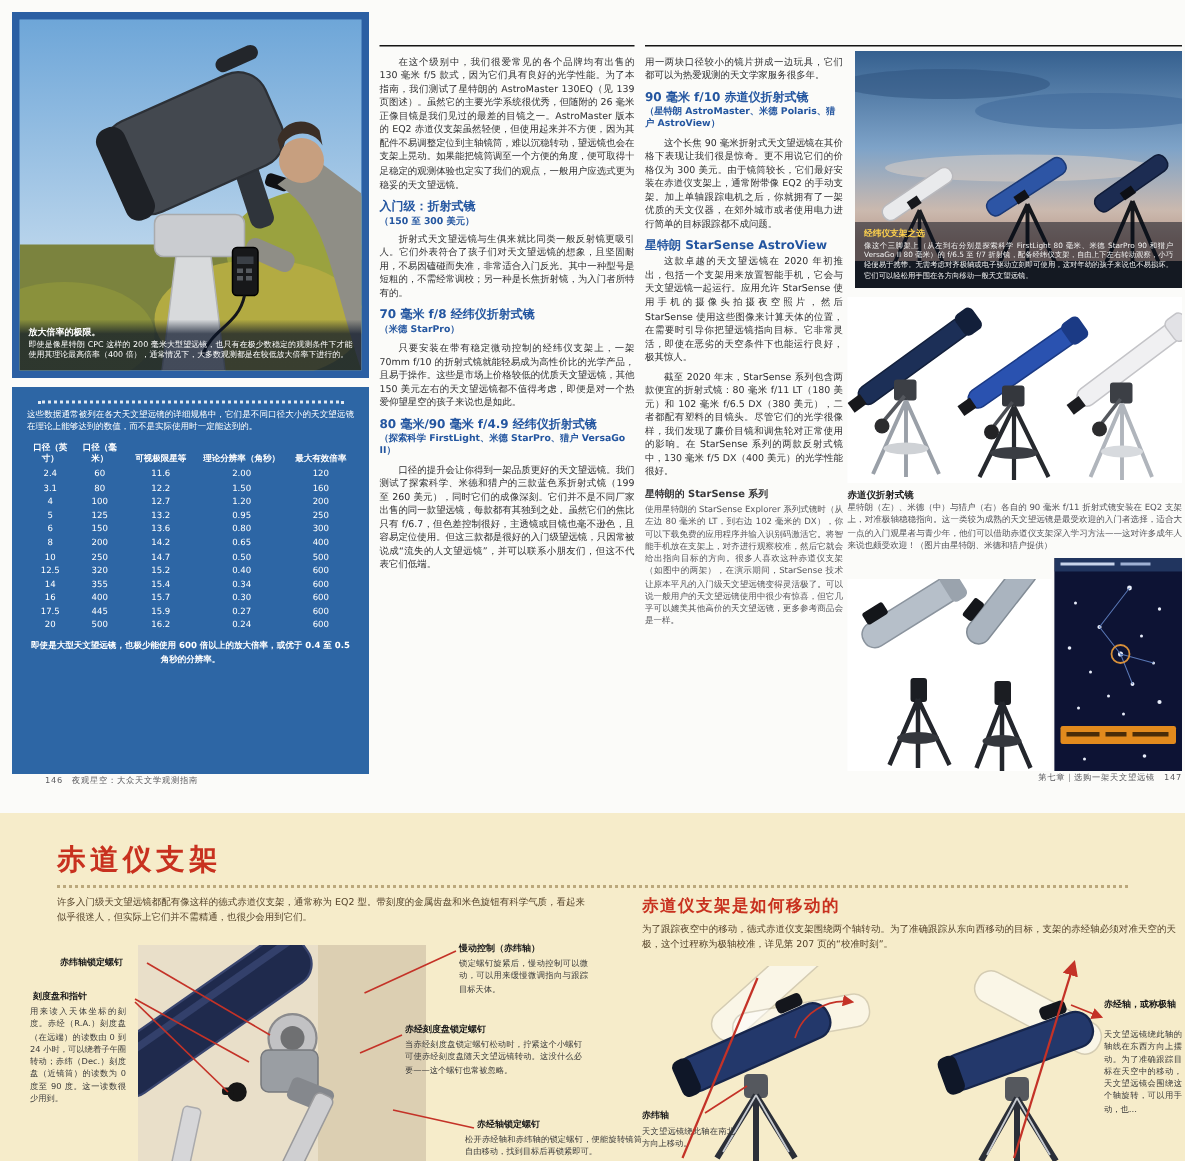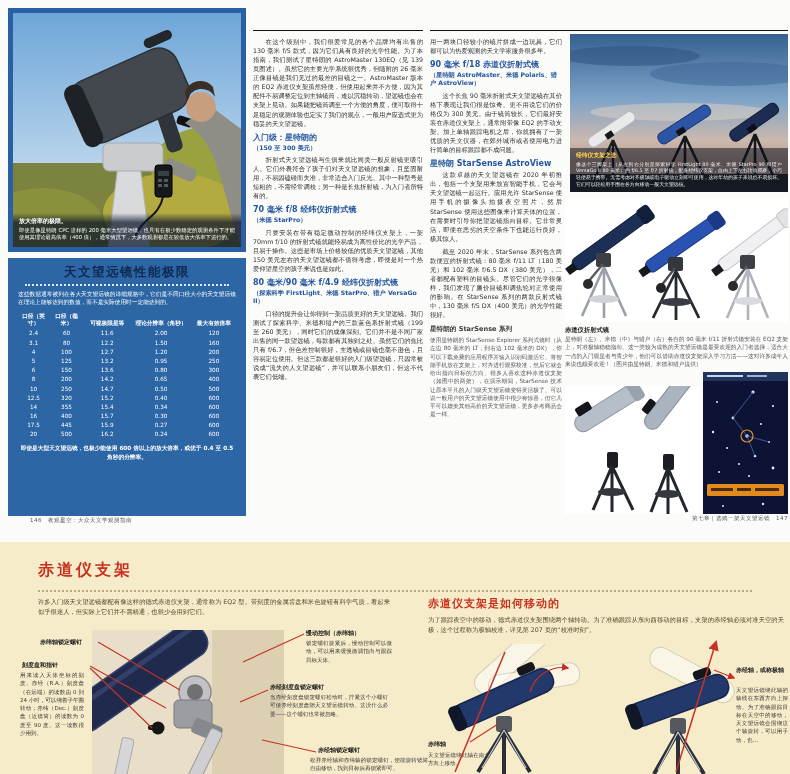--- a/index.html
+++ b/index.html
@@ -28,21 +28,21 @@
   table.perf{width:100%;border-collapse:collapse;font-size:5.7px;}
   table.perf th{font-weight:bold;vertical-align:bottom;padding:2px 1px;line-height:1.25;text-align:center;}
   table.perf td{padding:1.6px 1px;text-align:center;}
   .tbl-note{font-size:5.7px;font-weight:bold;text-align:center;line-height:1.5;margin-top:5px;}
   
   .overlay-cap{position:absolute;left:0;right:0;bottom:0;padding:3px 6px 4px 6px;background:rgba(8,14,26,.52);}
   .overlay-cap b{display:block;font-size:5.8px;color:#ffd24d;margin-bottom:1px;}
   .overlay-cap span{display:block;font-size:4.9px;line-height:1.4;color:#f2f2f2;text-align:justify;}
   
   .bottom-sec{background:#f6ecca;overflow:hidden;}
-  .sec-title{font-size:16px;font-weight:bold;color:#c8311f;letter-spacing:3px;}
+  .sec-title{font-size:19px;font-weight:bold;color:#c8311f;letter-spacing:3px;}
   .sec-dots{border-top:2px dotted #bba87c;height:0;}
   .sec-intro{font-size:6.3px;line-height:1.55;color:#55432a;text-align:justify;}
   .lab{font-size:6px;font-weight:bold;color:#191919;line-height:1.3;}
   .lab-body{font-size:5.5px;line-height:1.5;color:#3a3a3a;text-align:justify;}
   .how-title{font-size:11px;font-weight:bold;color:#c8311f;letter-spacing:1px;}
   svg{display:block;}
 </style>
 </head>
 <body>
 
@@ -88,21 +88,20 @@
         <rect x="151" y="171" width="4" height="3" fill="#55595e"></rect>
       <path d="M150,184 C146,204 128,206 122,224" fill="none" stroke="#14161a" stroke-width="2"></path>
     </svg>
     <div class="photo-cap">
       <b>放大倍率的极限。</b>
       <span>即使是像星特朗 CPC 这样的 200 毫米大型望远镜，也只有在极少数稳定的观测条件下才能使用其理论最高倍率（400 倍），通常情况下，大多数观测都是在较低放大倍率下进行的。</span>
     </div>
   </div>
 
   <div class="abs tbl-box" style="left:8px;top:258px;width:238px;height:258px;">
-    <div class="tbl-title">天文望远镜性能极限</div>
     <div class="tbl-dots"></div>
     <div class="tbl-intro">这些数据通常被列在各大天文望远镜的详细规格中，它们是不同口径大小的天文望远镜在理论上能够达到的数值，而不是实际使用时一定能达到的。</div>
     <table class="perf">
       <thead>
         <tr>
           <th style="width:15%">口径（英寸）</th>
           <th style="width:15%">口径（毫米）</th>
           <th style="width:22%">可视极限星等</th>
           <th style="width:27%">理论分辨率（角秒）</th>
           <th style="width:21%">最大有效倍率</th>
@@ -206,36 +205,36 @@
             <td>600</td>
           </tr>
         </tbody>
     </table>
     <div class="tbl-note">即使是大型天文望远镜，也极少能使用 600 倍以上的放大倍率，或优于 0.4 至 0.5 角秒的分辨率。</div>
   </div>
 
   <div class="abs rule" style="left:253px;top:30px;width:170px;"></div>
   <div class="abs" style="left:253px;top:37px;width:170px;">
     <p class="para">在这个级别中，我们很爱常见的各个品牌均有出售的 130 毫米 f/5 款式，因为它们具有良好的光学性能。为了本指南，我们测试了星特朗的 AstroMaster 130EQ（见 139 页图述）。虽然它的主要光学系统很优秀，但随附的 26 毫米正像目镜是我们见过的最差的目镜之一。AstroMaster 版本的 EQ2 赤道仪支架虽然轻便，但使用起来并不方便，因为其配件不易调整定位到主轴镜筒，难以沉稳转动，望远镜也会在支架上晃动。如果能把镜筒调至一个方便的角度，便可取得十足稳定的观测体验也定实了我们的观点，一般用户应选式更为稳妥的天文望远镜。</p>
-    <div class="h-blue">入门级：星特朗的</div>
+    <div class="h-blue">入门级：折射式镜</div>
     <div class="h-sub">（150 至 300 美元）</div>
     <p class="para">折射式天文望远镜与生俱来就比同类一般反射镜更吸引人。它们外表符合了孩子们对天文望远镜的想象，且坚固耐用，不易因磕碰而失准，非常适合入门反光。其中一种型号是短粗的，不需经常调校；另一种是长焦折射镜，为入门者所特有的。</p>
     <div class="h-blue">70 毫米 f/8 经纬仪折射式镜</div>
     <div class="h-sub">（米德 StarPro）</div>
     <p class="para">只要安装在带有稳定微动控制的经纬仪支架上，一架 70mm f/10 的折射式镜就能轻易成为高性价比的光学产品，且易于操作。这些是市场上价格较低的优质天文望远镜，其他 150 美元左右的天文望远镜都不值得考虑，即便是对一个热爱仰望星空的孩子来说也是如此。</p>
     <div class="h-blue">80 毫米/90 毫米 f/4.9 经纬仪折射式镜</div>
     <div class="h-sub">（探索科学 FirstLight、米德 StarPro、猎户 VersaGo II）</div>
     <p class="para">口径的提升会让你得到一架品质更好的天文望远镜。我们测试了探索科学、米德和猎户的三款蓝色系折射式镜（199 至 260 美元），同时它们的成像深刻。它们并不是不同厂家出售的同一款望远镜，每款都有其独到之处。虽然它们的焦比只有 f/6.7，但色差控制很好，主透镜或目镜也毫不逊色，且容易定位使用。但这三款都是很好的入门级望远镜，只因常被说成“流失的人文望远镜”，并可以联系小朋友们，但这不代表它们低端。</p>
   </div>
   <div class="abs footer-txt" style="left:30px;top:517px;width:300px;">146　夜观星空：大众天文学观测指南</div>
 
   <div class="abs rule" style="left:430px;top:30px;width:358px;"></div>
   <div class="abs" style="left:430px;top:37px;width:132px;">
     <p class="para noind">用一两块口径较小的镜片拼成一边玩具，它们都可以为热爱观测的天文学家服务很多年。</p>
-    <div class="h-blue">90 毫米 f/18 赤道仪折射式镜</div>
+    <div class="h-blue">90 毫米 f/10 赤道仪折射式镜</div>
     <div class="h-sub">（星特朗 AstroMaster、米德 Polaris、猎户 AstroView）</div>
     <p class="para">这个长焦 90 毫米折射式天文望远镜在其价格下表现让我们很是惊奇。更不用说它们的价格仅为 300 美元。由于镜筒较长，它们最好安装在赤道仪支架上，通常附带像 EQ2 的手动支架。加上单轴跟踪电机之后，你就拥有了一架优质的天文仪器，在郊外城市或者使用电力进行简单的目标跟踪都不成问题。</p>
     <div class="h-blue">星特朗 StarSense AstroView</div>
     <p class="para">这款卓越的天文望远镜在 2020 年初推出，包括一个支架用来放置智能手机，它会与天文望远镜一起运行。应用允许 StarSense 使用手机的摄像头拍摄夜空照片，然后 StarSense 使用这些图像来计算天体的位置，在需要时引导你把望远镜指向目标。它非常灵活，即使在恶劣的天空条件下也能运行良好，极其惊人。</p>
     <p class="para">截至 2020 年末，StarSense 系列包含两款便宜的折射式镜：80 毫米 f/11 LT（180 美元）和 102 毫米 f/6.5 DX（380 美元），二者都配有塑料的目镜头。尽管它们的光学很像样，我们发现了廉价目镜和调焦轮对正常使用的影响。在 StarSense 系列的两款反射式镜中，130 毫米 f/5 DX（400 美元）的光学性能很好。</p>
     <div class="h-gray">星特朗的 StarSense 系列</div>
     <p class="para noind" style="font-size:5.7px;color:#55555a;">使用星特朗的 StarSense Explorer 系列式镜时（从左边 80 毫米的 LT，到右边 102 毫米的 DX），你可以下载免费的应用程序并输入识别码激活它。将智能手机放在支架上，对齐进行观察校准，然后它就会给出指向目标的方向。很多人喜欢这种赤道仪支架（如图中的两架），在演示期间，StarSense 技术让原本平凡的入门级天文望远镜变得灵活极了。可以说一般用户的天文望远镜使用中很少有惊喜，但它几乎可以媲美其他高价的天文望远镜，更多参考商品会是一样。</p>
   </div>
 
   <div class="abs" style="left:570px;top:34px;width:218px;height:158px;overflow:hidden;">

